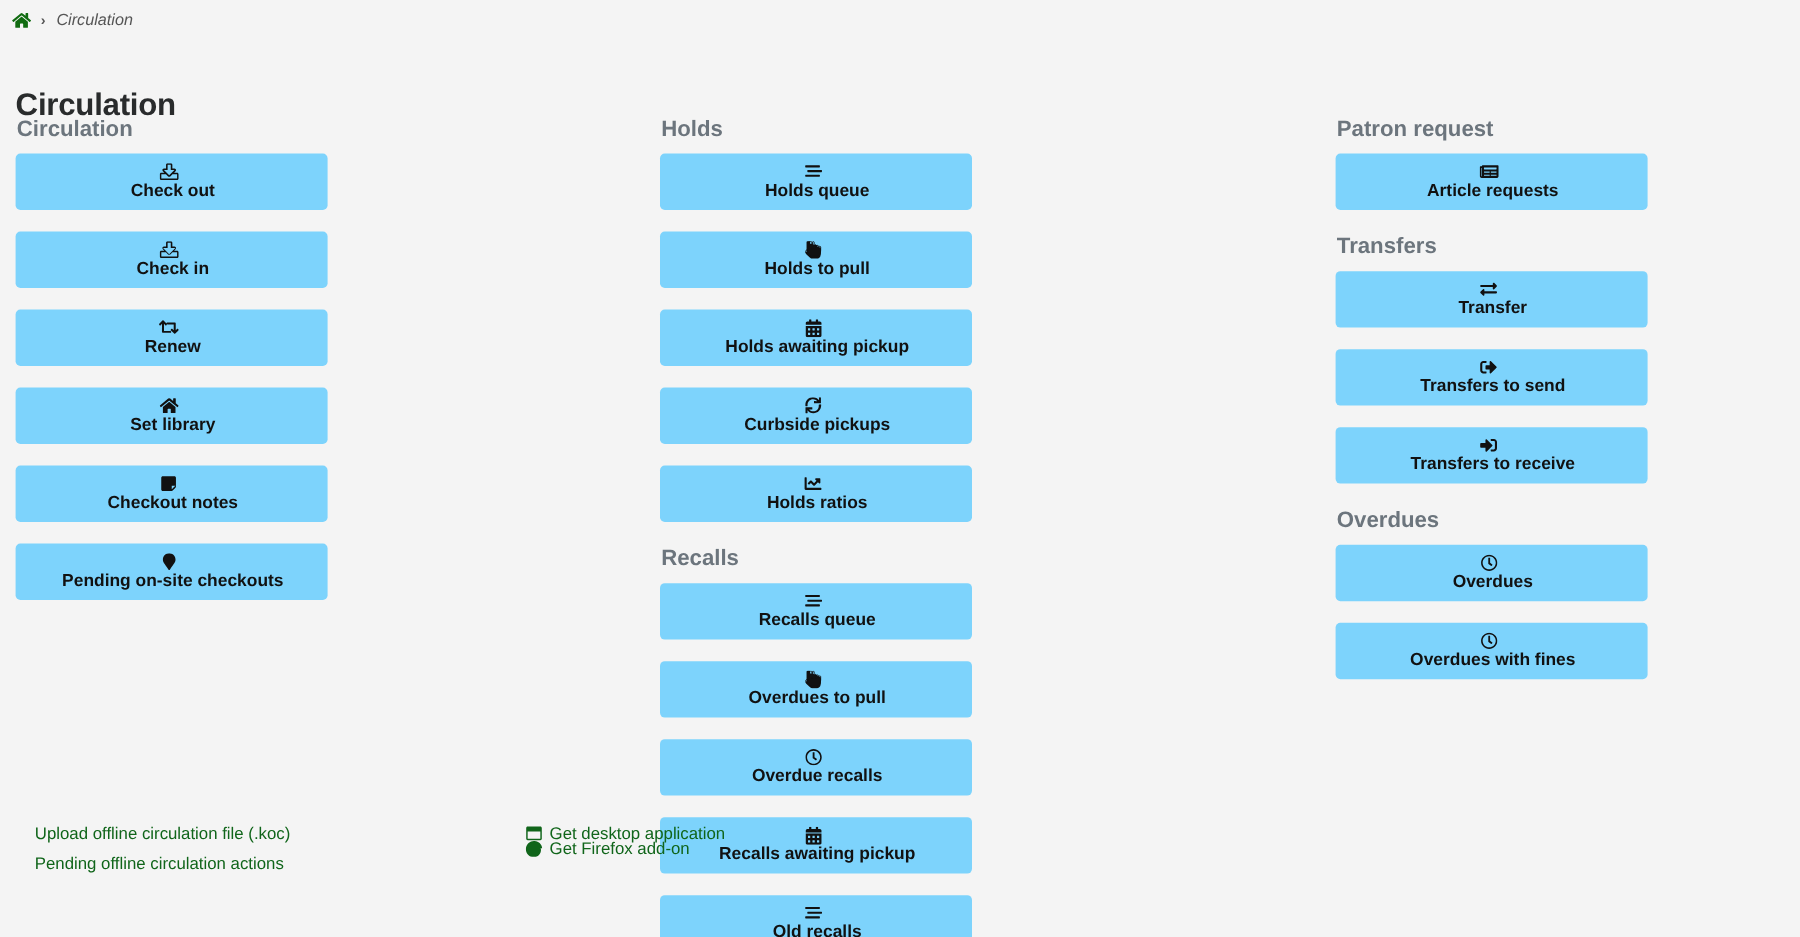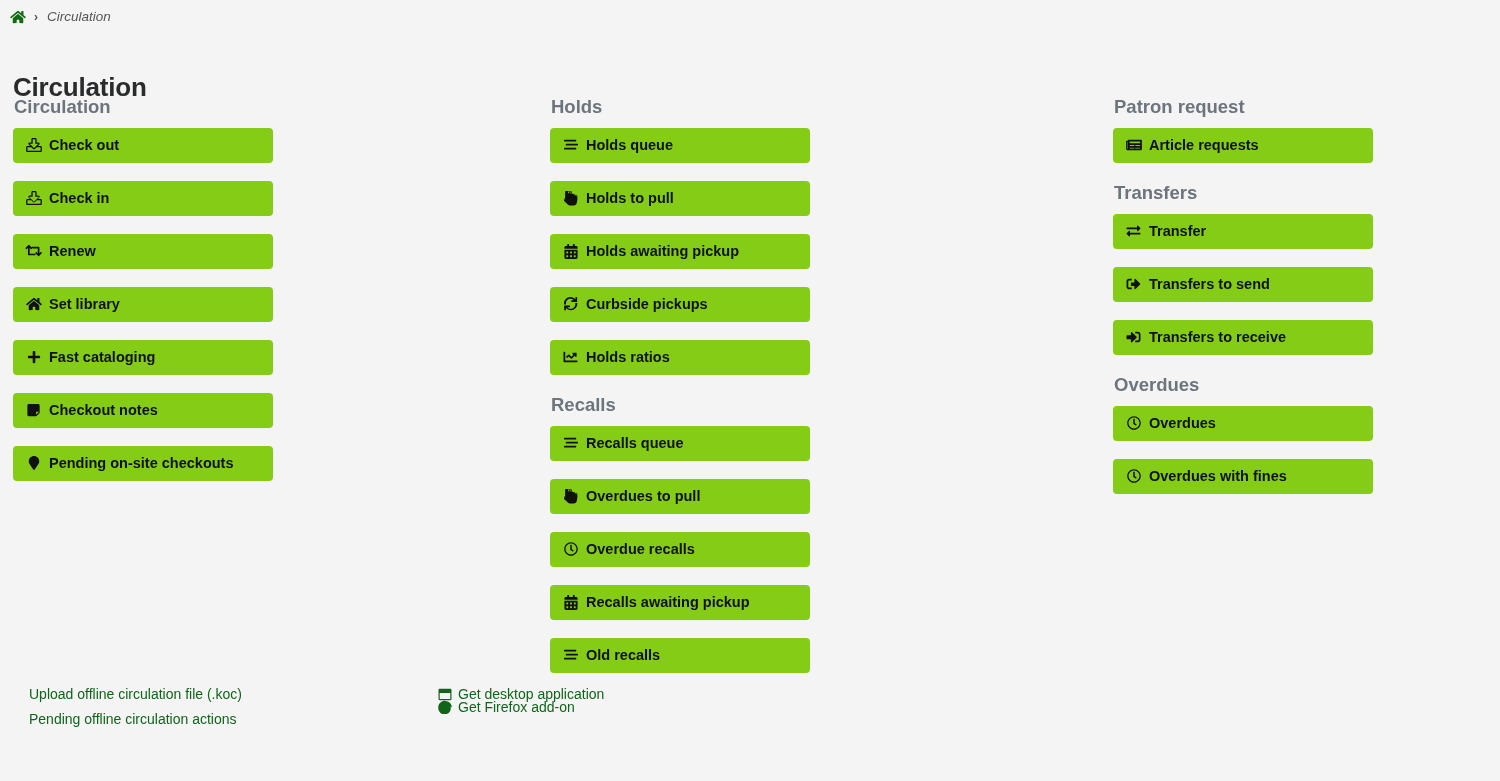--- a/index.html
+++ b/index.html
@@ -53,29 +53,30 @@
     font-weight: bold;
     color: #6c757d;
     line-height: 1.35;
     padding-left: 1px;
   }
   h3.section-head.tight { margin-top: 8px; }
 
   .btn {
     display: flex; align-items: center;
     width: 260px; min-height: 35px;
-    background: #84cc16;
+    background: #7dd3fc;
     border: none; border-radius: 4px;
     margin-bottom: 18px;
     padding: 8px 10px 8px 12px;
     font-family: "Liberation Sans", sans-serif;
     font-size: 14.5px; font-weight: bold;
     color: #111; text-align: left;
     cursor: pointer;
     text-decoration: none;
+    flex-direction: column;
   }
   .btn:last-child { margin-bottom: 0; }
   .btn .ico {
     display: inline-flex; align-items: center; justify-content: center;
     width: 17px; height: 15px; margin-right: 7px;
     flex: 0 0 auto; color: #111;
   }
   .btn .ico svg { display: block; }
   .btn .lbl { white-space: nowrap; }
 
@@ -153,28 +154,20 @@
         <a class="btn" href="#">
           <span class="ico">
             <svg width="16" height="14" viewBox="0 0 576 512" fill="currentColor">
               <path d="M280.37 148.26L96 300.11V464a16 16 0 0 0 16 16l112.06-.29a16 16 0 0 0 15.92-16V368a16 16 0 0 1 16-16h64a16 16 0 0 1 16 16v95.64a16 16 0 0 0 16 16.05L464 480a16 16 0 0 0 16-16V300L295.67 148.26a12.19 12.19 0 0 0-15.3 0zM571.6 251.47L488 182.56V44.05a12 12 0 0 0-12-12h-56a12 12 0 0 0-12 12v72.61L318.47 43a48 48 0 0 0-61 0L4.34 251.47a12 12 0 0 0-1.6 16.9l25.5 31A12 12 0 0 0 45.15 301l235.22-193.74a12.19 12.19 0 0 1 15.3 0L530.9 301a12 12 0 0 0 16.9-1.6l25.5-31a12 12 0 0 0-1.7-16.93z"></path>
             </svg>
           </span>
           <span class="lbl">Set library</span>
         </a>
         <a class="btn" href="#">
           <span class="ico">
-            <svg width="14" height="14" viewBox="0 0 448 512" fill="currentColor">
-              <path d="M416 208H272V64c0-17.67-14.33-32-32-32h-32c-17.67 0-32 14.33-32 32v144H32c-17.67 0-32 14.33-32 32v32c0 17.67 14.33 32 32 32h144v144c0 17.67 14.33 32 32 32h32c17.67 0 32-14.33 32-32V304h144c17.67 0 32-14.33 32-32v-32c0-17.67-14.33-32-32-32z"></path>
-            </svg>
-          </span>
-          <span class="lbl">Fast cataloging</span>
-        </a>
-        <a class="btn" href="#">
-          <span class="ico">
             <svg width="15" height="14" viewBox="0 0 448 512" fill="currentColor">
               <path d="M448 348.106V80c0-26.51-21.49-48-48-48H48C21.49 32 0 53.49 0 80v352c0 26.51 21.49 48 48 48h268.106a48 48 0 0 0 33.942-14.059l83.894-83.894A48 48 0 0 0 448 348.106zm-128 80V320h108.106L320 428.106z"></path>
             </svg>
           </span>
           <span class="lbl">Checkout notes</span>
         </a>
         <a class="btn" href="#">
           <span class="ico">
             <svg width="12" height="14" viewBox="0 0 384 512" fill="currentColor">
               <path d="M172.268 501.67C26.97 291.031 0 269.413 0 192 0 85.961 85.961 0 192 0s192 85.961 192 192c0 77.413-26.97 99.031-172.268 309.67-9.535 13.774-29.93 13.773-39.464 0z"></path>

